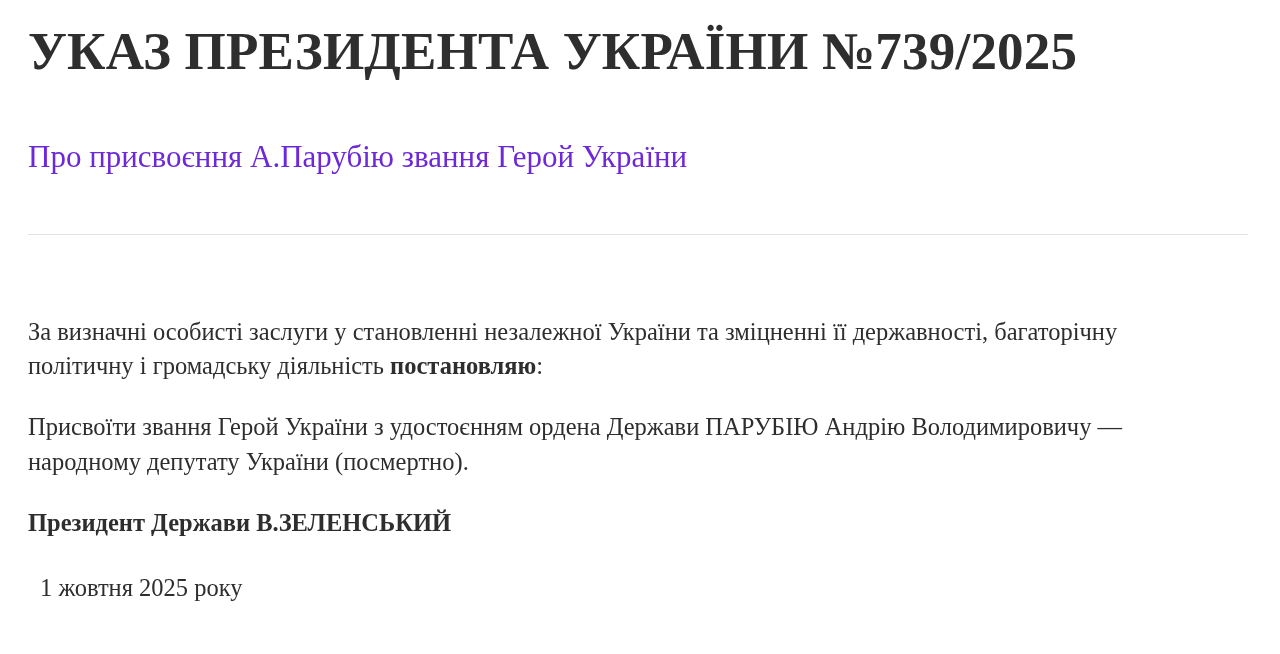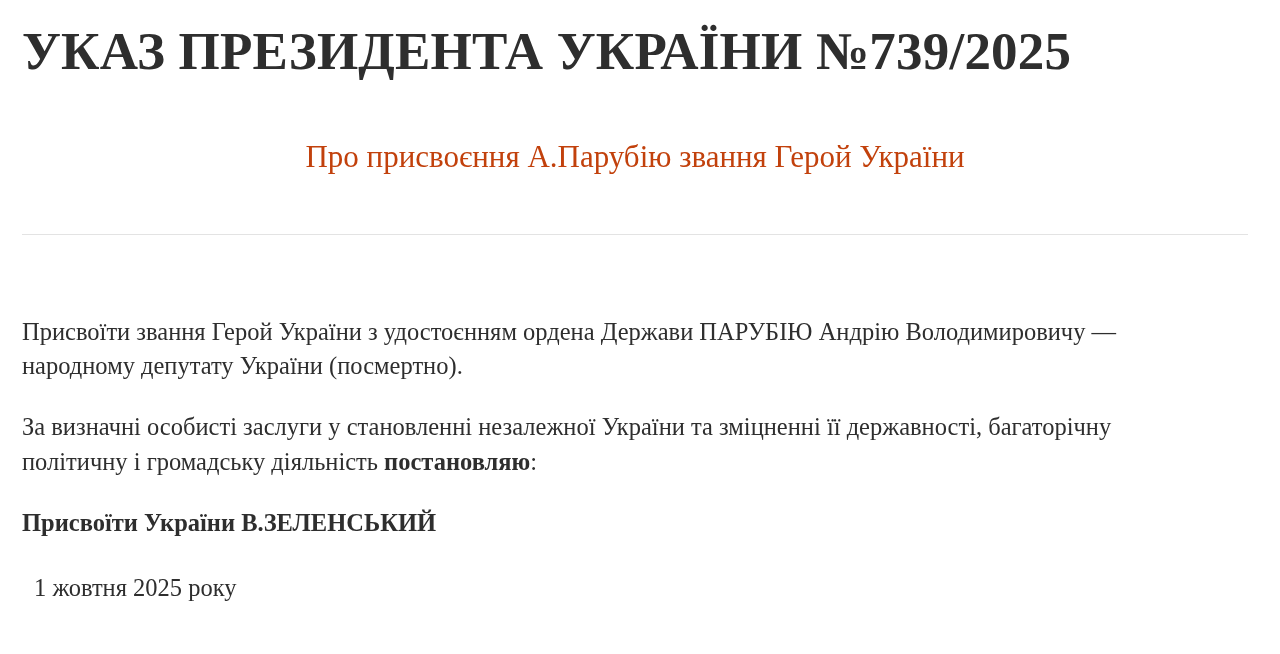--- a/index.html
+++ b/index.html
@@ -11,41 +11,40 @@
     width: 1280px;
     height: 654px;
     overflow: hidden;
     font-family: "Liberation Serif", "DejaVu Serif", serif;
     color: #2b2b2b;
   }
   .page {
     box-sizing: border-box;
     width: 1280px;
     height: 654px;
-    padding: 16px 32px 0 22px;
+    padding: 16px 32px 0 28px;
     background: #ffffff;
   }
   .doc-title {
     font-family: "Liberation Serif", "DejaVu Serif", serif;
     font-size: 53px;
     line-height: 1.12;
     font-weight: 700;
     color: #2e2e2e;
     letter-spacing: 0.2px;
     margin: 6px 0 0 0;
     white-space: nowrap;
   }
   .doc-subtitle {
     font-family: "Liberation Serif", "DejaVu Serif", serif;
     font-size: 31px;
     line-height: 1.3;
     font-weight: 400;
-    color: #c2410c;
+    color: #6d28d9;
     margin: 56px 0 0 0;
-    text-align: center;
   }
   .divider {
     margin: 56px 0 0 0;
     border: 0;
     border-top: 1px solid #e3e3e3;
     width: 100%;
   }
   .body-block {
     margin-top: 80px;
   }
@@ -75,22 +74,22 @@
 <div class="page">
 
   <h1 class="doc-title">УКАЗ ПРЕЗИДЕНТА УКРАЇНИ №739/2025</h1>
 
   <h2 class="doc-subtitle">Про присвоєння А.Парубію звання Герой України</h2>
 
   <hr class="divider">
 
   <div class="body-block">
 
+    <p class="para"><span>За визначні особисті заслуги у становленні незалежної України та зміцненні її державності, багаторічну політичну і громадську діяльність </span><b class="bold">постановляю</b><span>:</span></p>
+
     <p class="para">Присвоїти звання Герой України з удостоєнням ордена Держави ПАРУБІЮ Андрію Володимировичу — народному депутату України (посмертно).</p>
 
-    <p class="para"><span>За визначні особисті заслуги у становленні незалежної України та зміцненні її державності, багаторічну політичну і громадську діяльність </span><b class="bold">постановляю</b><span>:</span></p>
-
-    <p class="para sign">Присвоїти України В.ЗЕЛЕНСЬКИЙ</p>
+    <p class="para sign">Президент Держави В.ЗЕЛЕНСЬКИЙ</p>
 
     <p class="para date">1 жовтня 2025 року</p>
 
   </div>
 </div>
 
 </body></html>

